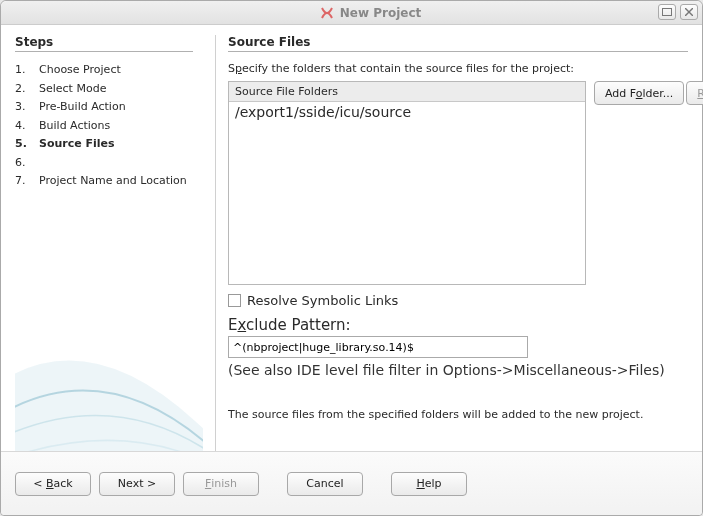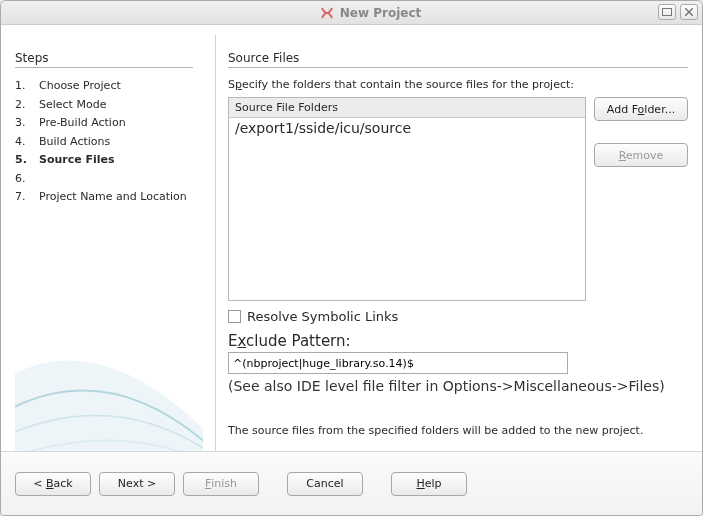--- a/index.html
+++ b/index.html
@@ -65,26 +65,25 @@
     padding: 10px 14px 0 14px;
     gap: 0;
   }
   .steps-pane {
     width: 188px;
     padding-right: 10px;
     position: relative;
     overflow: hidden;
   }
   .steps-heading, .right-heading {
-    font-weight: normal;
+    font-weight: bold;
     font-size: 12px;
     padding-bottom: 2px;
     border-bottom: 1px solid #b0b0b0;
     margin-bottom: 10px;
-    margin-top: 16px;
   }
   .steps-list {
     list-style: none;
     padding: 0;
     margin: 0;
     font-size: 11px;
     line-height: 1.5;
   }
   .steps-list li {
     display: flex;
@@ -137,22 +136,22 @@
   .folder-table-body {
     flex: 1;
     font-size: 14px;
   }
   .folder-table-body .row {
     padding: 2px 6px;
   }
   .side-btns {
     width: 94px;
     display: flex;
-    flex-direction: column;
-    gap: 22px;
+    flex-direction: row;
+    gap: 2px;
   }
   .btn {
     height: 24px;
     border: 1px solid #a8a8a8;
     border-radius: 4px;
     background: linear-gradient(#fdfdfd,#eaeaea);
     font-size: 11px;
     display: flex;
     align-items: center;
     justify-content: center;
@@ -175,21 +174,21 @@
   }
   .chk {
     width: 13px; height: 13px;
     border: 1px solid #999;
     background: #fff;
     display: inline-block;
   }
   .label { font-size: 15px; margin-top: 8px; }
   .label .ul { text-decoration: underline; }
   .text-input {
-    width: 340px;
+    width: 300px;
     height: 22px;
     border: 1px solid #aaa;
     background: #fff;
     font-size: 11px;
     padding: 2px 4px;
     margin-top: 2px;
     font-family: inherit;
   }
   .hint {
     font-size: 14px;

